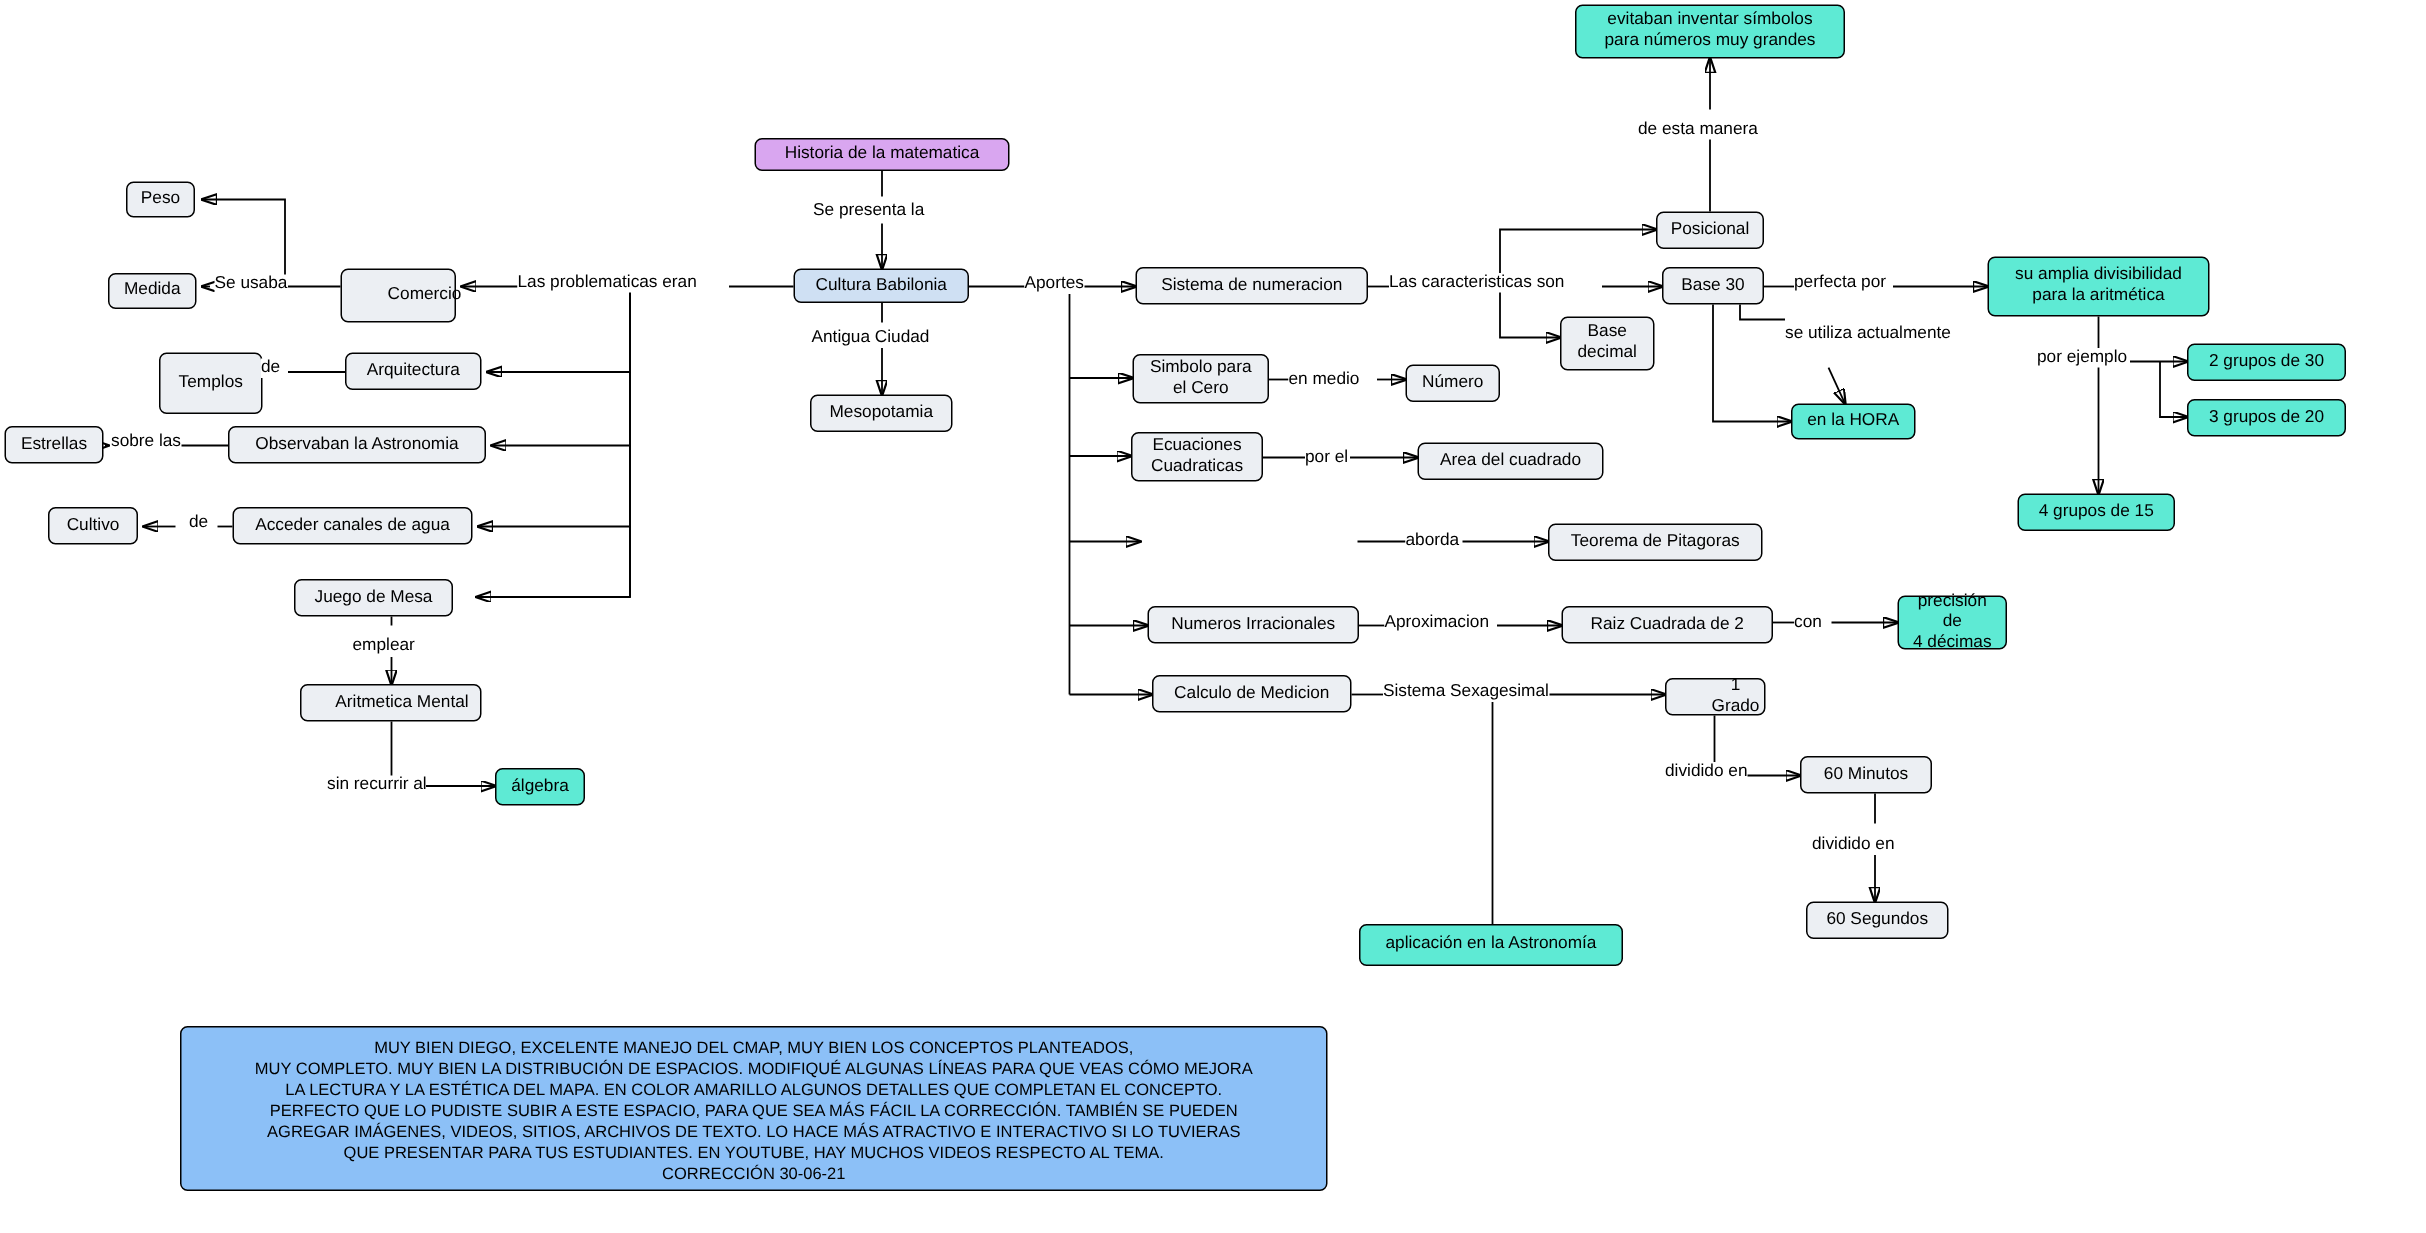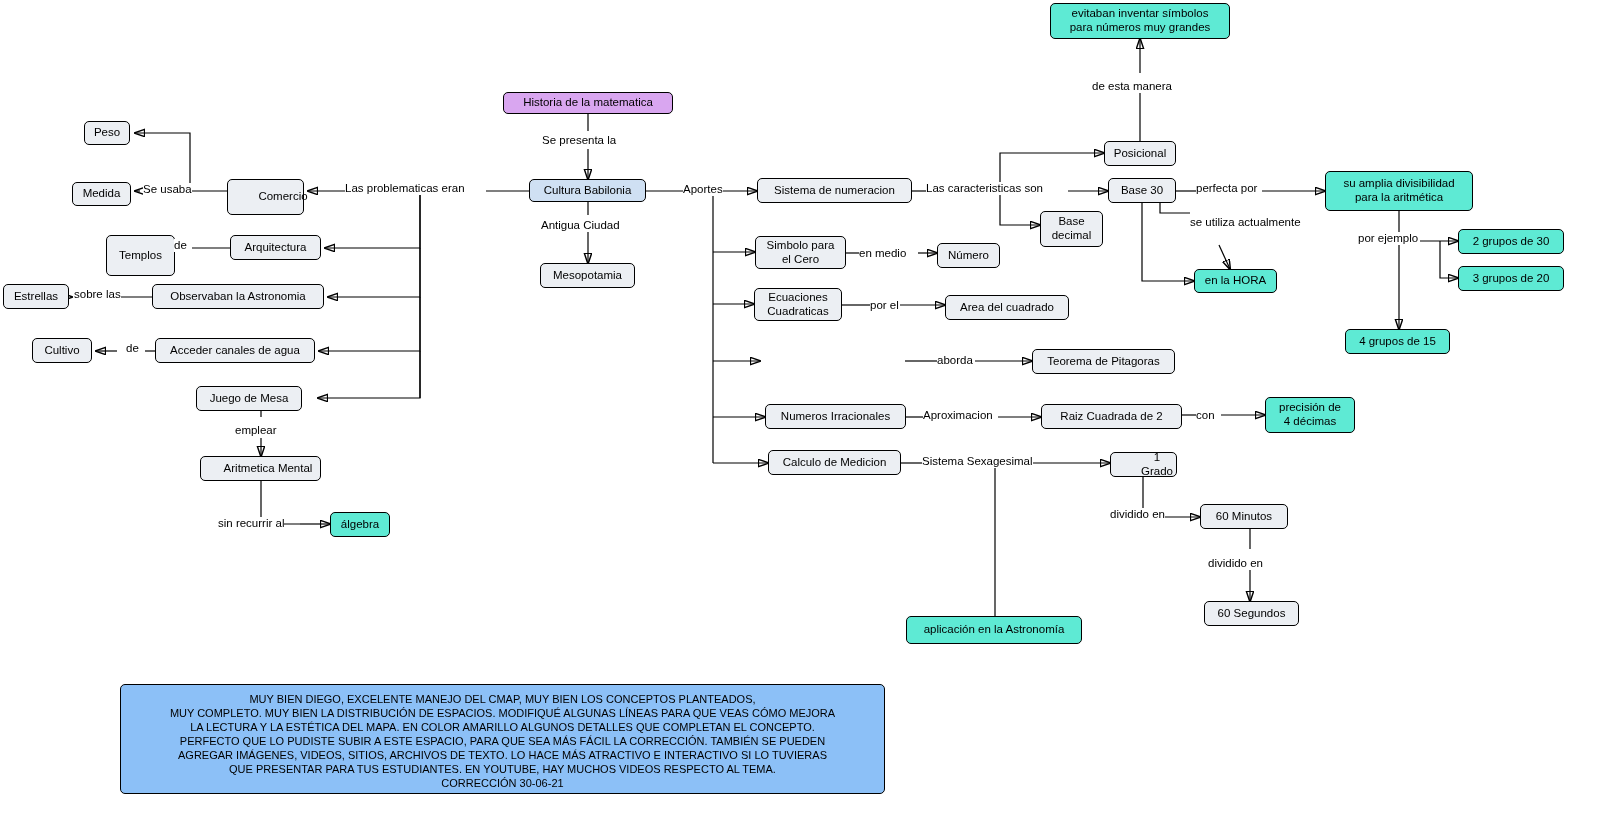--- a/index.html
+++ b/index.html
@@ -205,21 +205,21 @@
   <div class="node grey" style="left:757px;top:178px;width:155px;height:25px;">Sistema de numeracion</div>
   <div class="node grey" style="left:755px;top:236px;width:91px;height:33px;">Simbolo para
 el Cero</div>
   <div class="node grey" style="left:937px;top:243px;width:63px;height:25px;">Número</div>
   <div class="node grey" style="left:754px;top:288px;width:88px;height:33px;">Ecuaciones
 Cuadraticas</div>
   <div class="node grey" style="left:945px;top:295px;width:124px;height:25px;">Area del cuadrado</div>
   <div class="node grey" style="left:1032px;top:349px;width:143px;height:25px;">Teorema de Pitagoras</div>
   <div class="node grey" style="left:765px;top:404px;width:141px;height:25px;">Numeros Irracionales</div>
   <div class="node grey" style="left:1041px;top:404px;width:141px;height:25px;">Raiz Cuadrada de 2</div>
-  <div class="node yellow" style="left:1265px;top:397px;width:90px;height:36px;">precisión de
+  <div class="node yellow" style="left:1265px;top:397px;width:73px;height:36px;">precisión de
 4 décimas</div>
   <div class="node grey" style="left:768px;top:450px;width:133px;height:25px;">Calculo de Medicion</div>
   <div class="node grey" style="left:1110px;top:452px;width:67px;height:25px;padding-left:32px;">1 Grado</div>
   <div class="node grey" style="left:1200px;top:504px;width:88px;height:25px;">60 Minutos</div>
   <div class="node grey" style="left:1204px;top:601px;width:95px;height:25px;">60 Segundos</div>
   <div class="node yellow" style="left:906px;top:616px;width:176px;height:28px;">aplicación en la Astronomía</div>
   <div class="node grey" style="left:1104px;top:141px;width:72px;height:25px;">Posicional</div>
   <div class="node yellow" style="left:1050px;top:3px;width:180px;height:36px;">evitaban inventar símbolos
 para números muy grandes</div>
   <div class="node grey" style="left:1040px;top:211px;width:63px;height:36px;">Base

